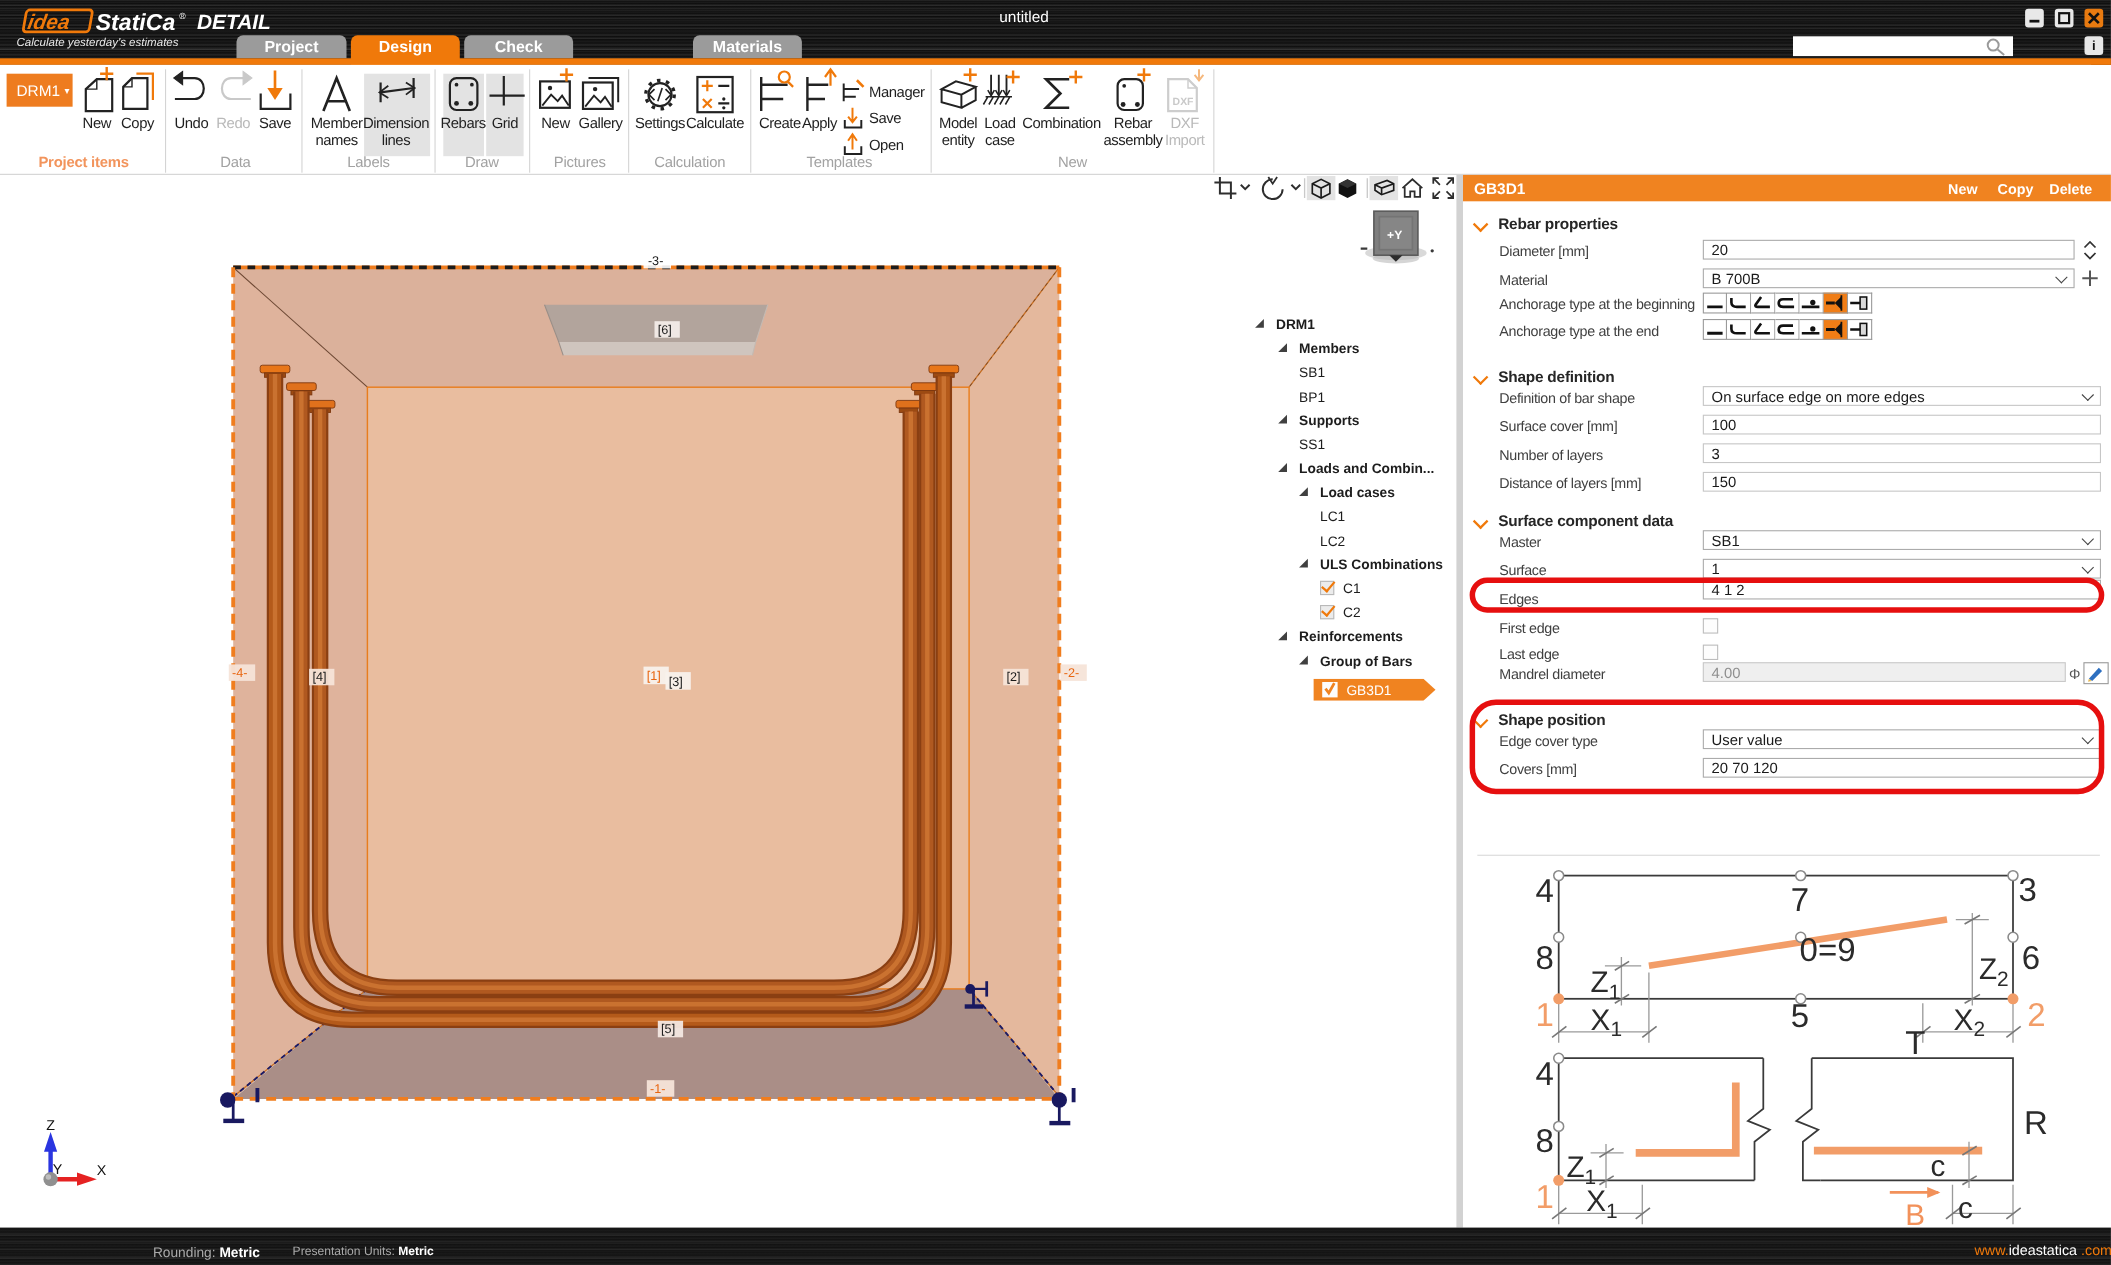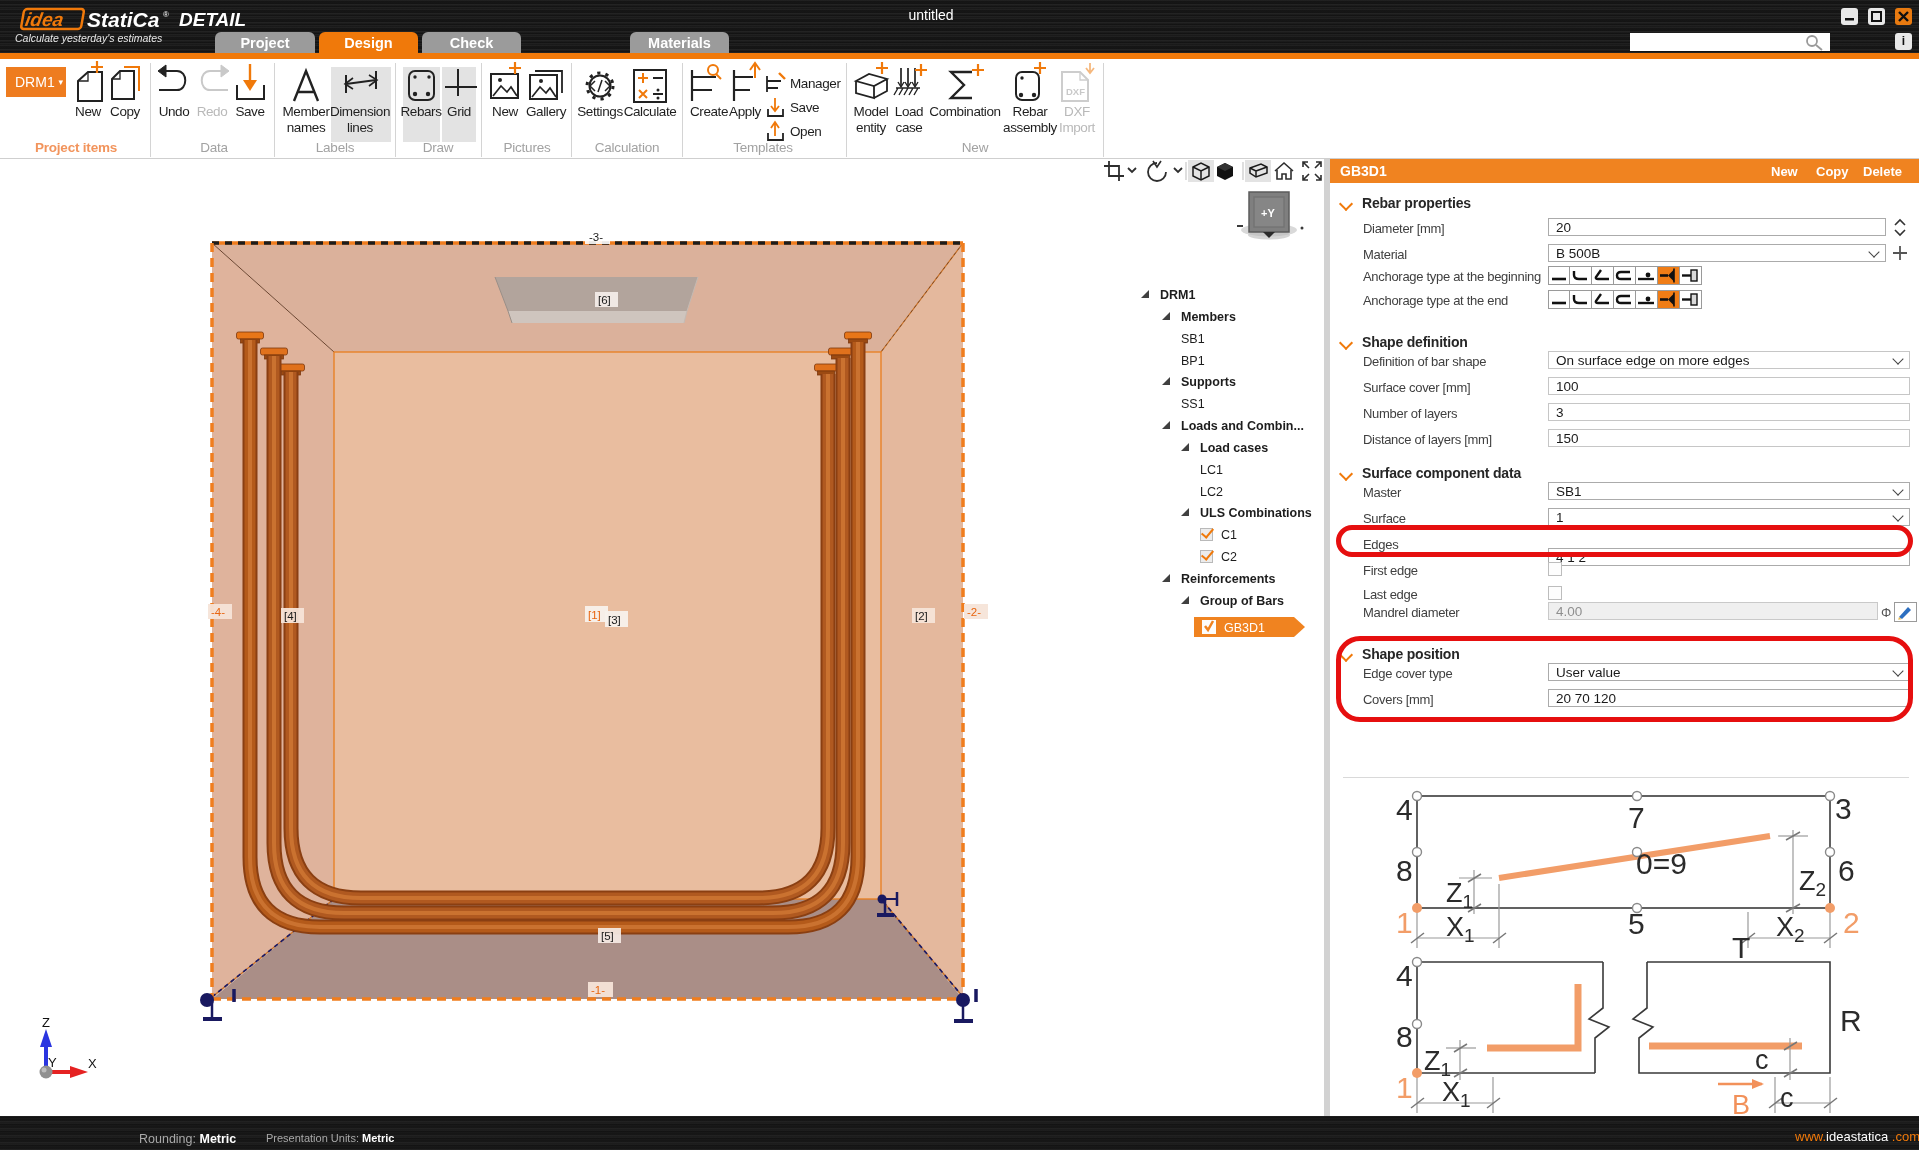--- a/index.html
+++ b/index.html
@@ -469,21 +469,21 @@
     </div>
     <div class="chev" style="top:40px;"></div>
       <div class="sect" style="top:36px;">Rebar properties</div>
     <div class="plabel" style="top:62px;">Diameter [mm]</div>
     <div class="pin" style="top:59px;">20</div>
     <svg class="abs" style="left:563px;top:59px;" width="14" height="19">
         <path d="M2,7 L7,2 L12,7" fill="none" stroke="#333" stroke-width="1.6"></path>
         <path d="M2,12 L7,17 L12,12" fill="none" stroke="#333" stroke-width="1.6"></path>
       </svg>
     <div class="plabel" style="top:88px;">Material</div>
-    <div class="pin" style="top:85px;">B 500B</div>
+    <div class="pin" style="top:85px;">B 700B</div>
     <div class="combochev" style="left:540px;top:89px;"></div>
     <svg class="abs" style="left:561px;top:85px;" width="18" height="18">
         <path d="M9,2 L9,16 M2,9 L16,9" stroke="#555" stroke-width="1.8"></path>
       </svg>
     <div class="plabel" style="top:110px;">Anchorage type at the beginning</div>
     <div class="anchstrip" style="top:107px;">
       <div class="acell"><svg width="20" height="17">
             <line x1="3" y1="12" x2="17" y2="12" stroke="#111" stroke-width="2.6"></line>
           </svg></div>
       <div class="acell"><svg width="20" height="17">
@@ -550,21 +550,21 @@
     <div class="pin full" style="top:270px;border-color:#c6c6c6;">150</div>
     <div class="chev" style="top:310px;"></div>
       <div class="sect" style="top:306px;">Surface component data</div>
     <div class="plabel" style="top:326px;">Master</div>
     <div class="pin full" style="top:323px;">SB1</div>
     <div class="combochev" style="left:564px;top:327px;"></div>
     <div class="plabel" style="top:352px;">Surface</div>
     <div class="pin full" style="top:349px;">1</div>
     <div class="combochev" style="left:564px;top:353px;"></div>
     <div class="plabel" style="top:378px;">Edges</div>
-    <div class="pin full" style="top:389px;">4 1 2</div>
+    <div class="pin full" style="top:368px;">4 1 2</div>
     <div class="plabel" style="top:404px;">First edge</div>
     <div style="position:absolute;left:218px;top:403px;width:14px;height:14px;border:1px solid #bdbdbd;background:#fdfdfd;"></div>
     <div class="plabel" style="top:428px;">Last edge</div>
     <div style="position:absolute;left:218px;top:427px;width:14px;height:14px;border:1px solid #bdbdbd;background:#fdfdfd;"></div>
     <div class="plabel" style="top:446px;">Mandrel diameter</div>
     <div class="pin" style="top:443px;width:330px;background:#efefef;border-color:#c9c9c9;color:#8f8f8f;">4.00</div>
     <div style="position:absolute;left:551px;top:446px;font-size:13px;color:#555;">Φ</div>
     <div style="position:absolute;left:564px;top:443px;width:23px;height:20px;border:1px solid #9a9a9a;">
       <svg width="21" height="18">
           <path d="M4,14 L13,4 L16,7 L7,16 Z" fill="#2d6fc0"></path>

